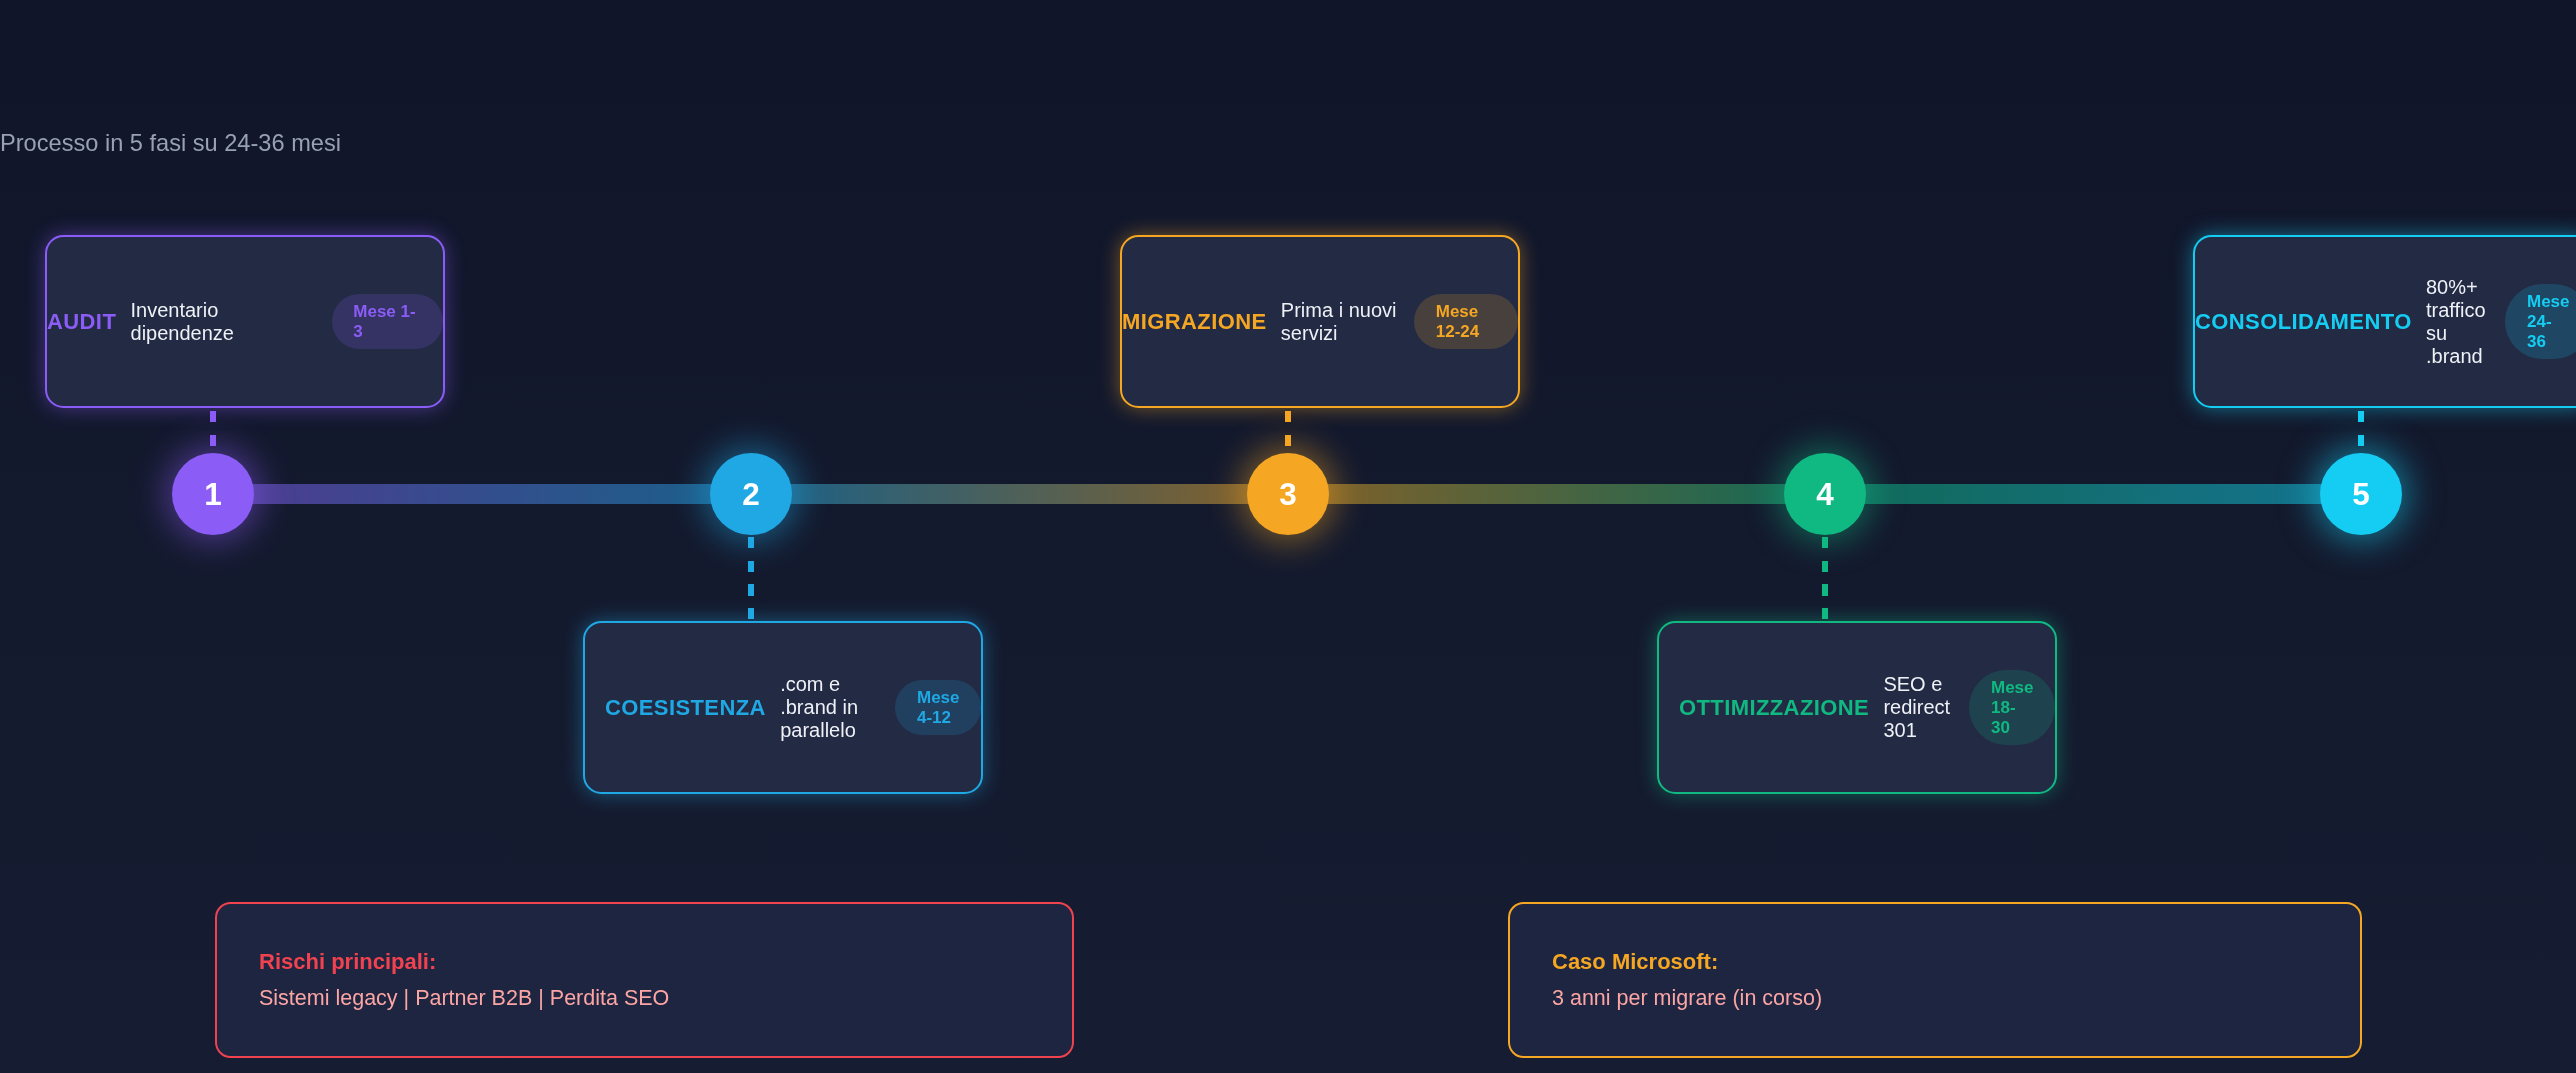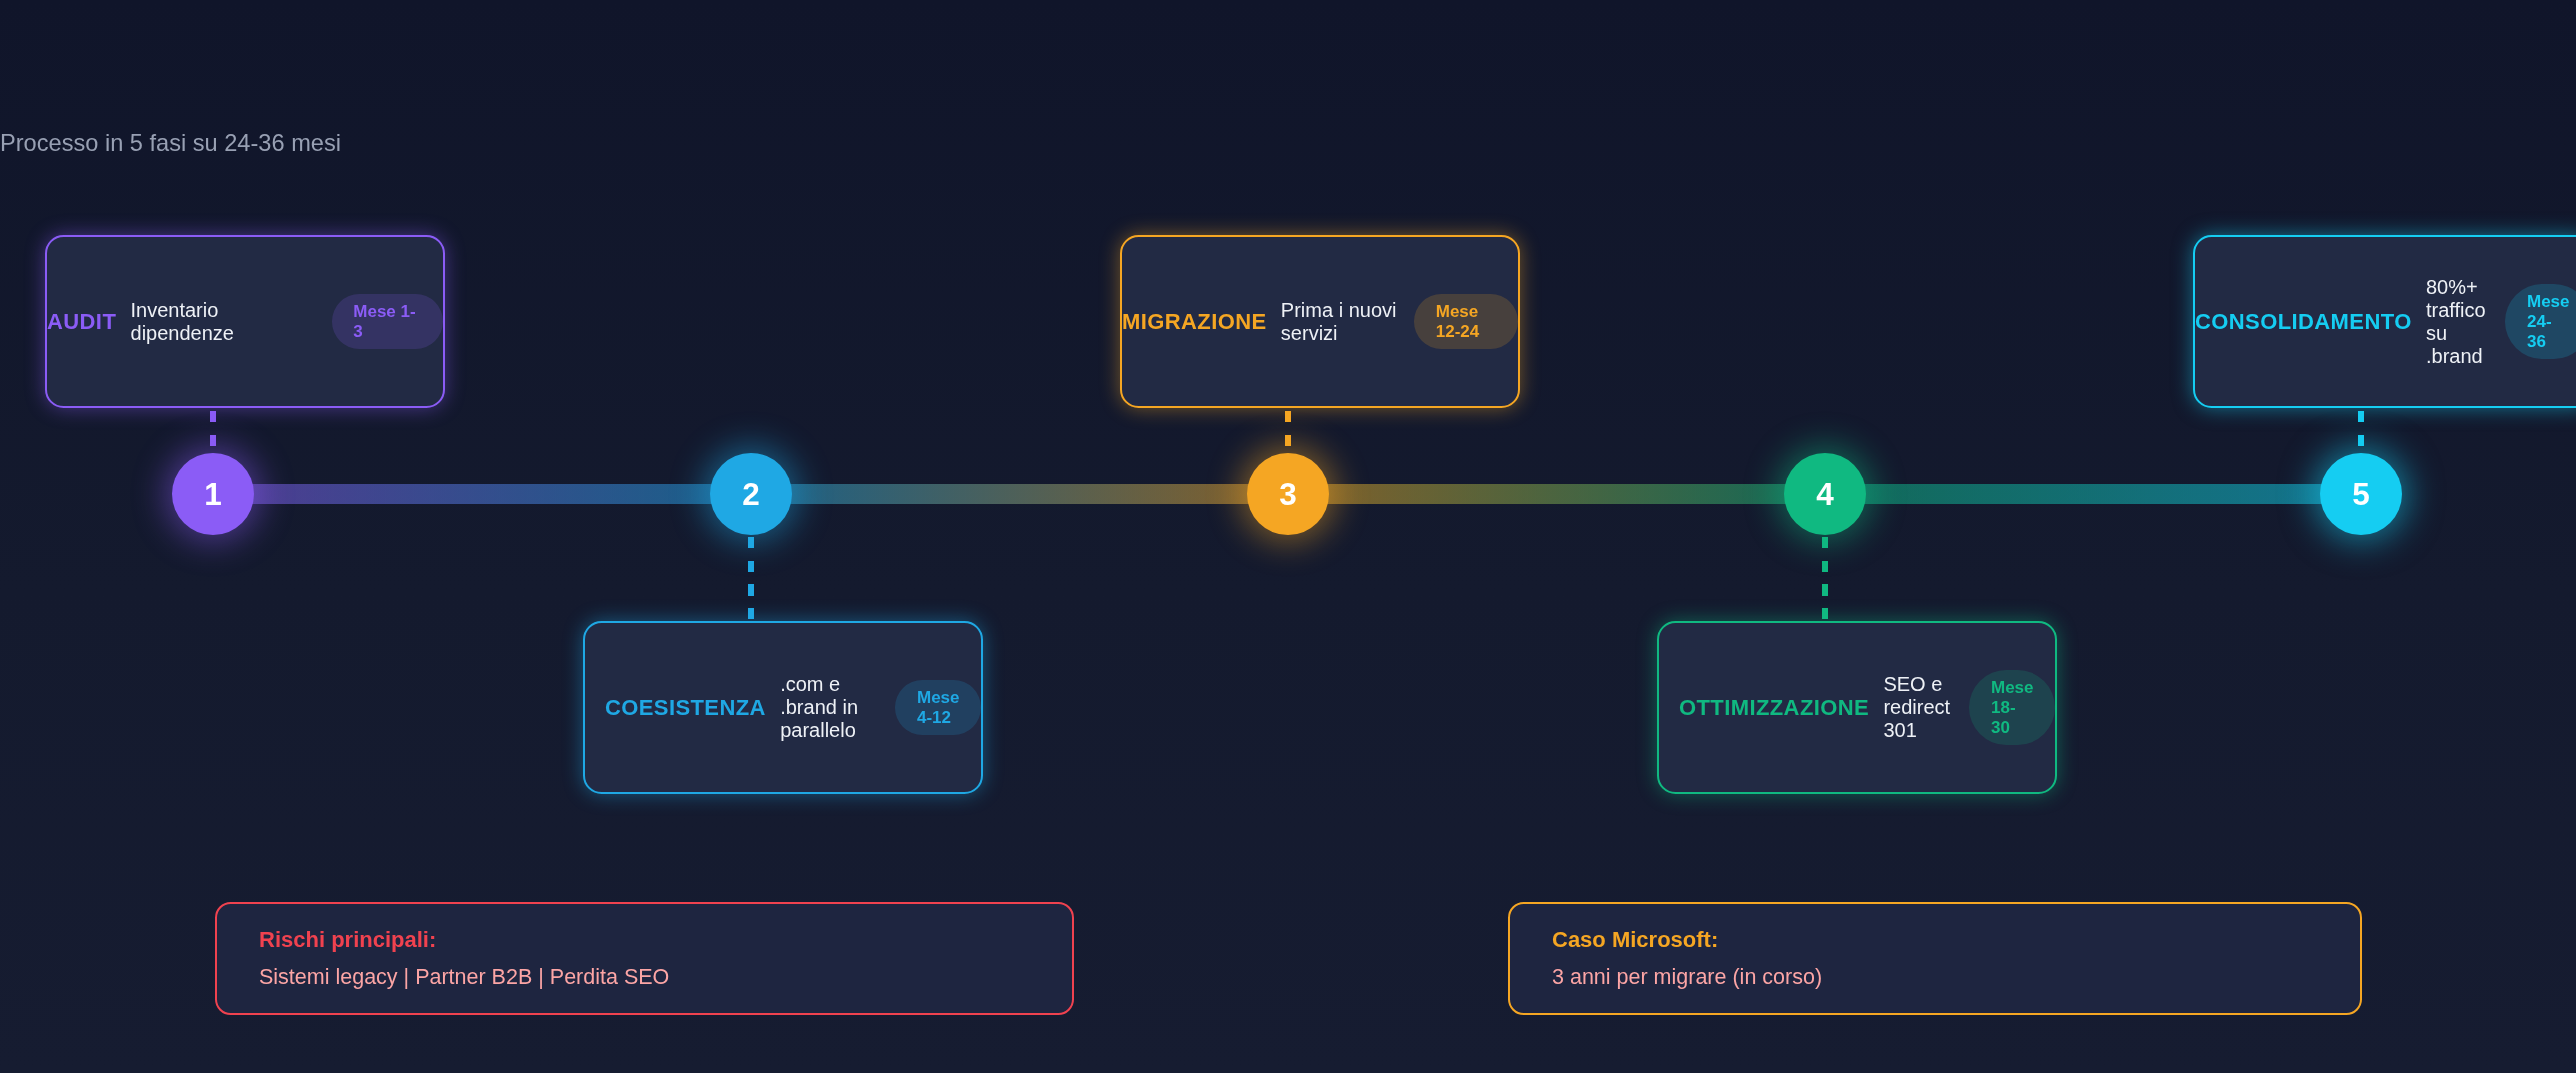--- a/index.html
+++ b/index.html
@@ -68,21 +68,21 @@
     width: 82px; height: 82px; border-radius: 50%;
     background: var(--c);
     display: flex; align-items: center; justify-content: center;
     color: #ffffff; font-size: 31.5px; font-weight: 700;
     box-shadow: 0 0 33px 7.2px var(--glow);
     z-index: 2;
   }
 
   
   .note {
-    position: absolute; top: 902px; height: 113px;
+    position: absolute; top: 902px; height: 156px;
     background: #1e2540; border: 2.1px solid var(--nc); border-radius: 15.7px;
     display: flex; flex-direction: column; justify-content: center;
     padding-left: 42px; gap: 11.4px;
   }
   .note-risks { left: 215px; width: 859px; --nc: #f0424f; }
   .note-case  { left: 1508px; width: 854px; --nc: #f5a623; }
   .note-title { color: var(--nc); font-size: 22px; font-weight: 700; }
   .note-body  { color: #fca5a5; font-size: 21.5px; font-weight: 400; }
 </style>
 </head>

